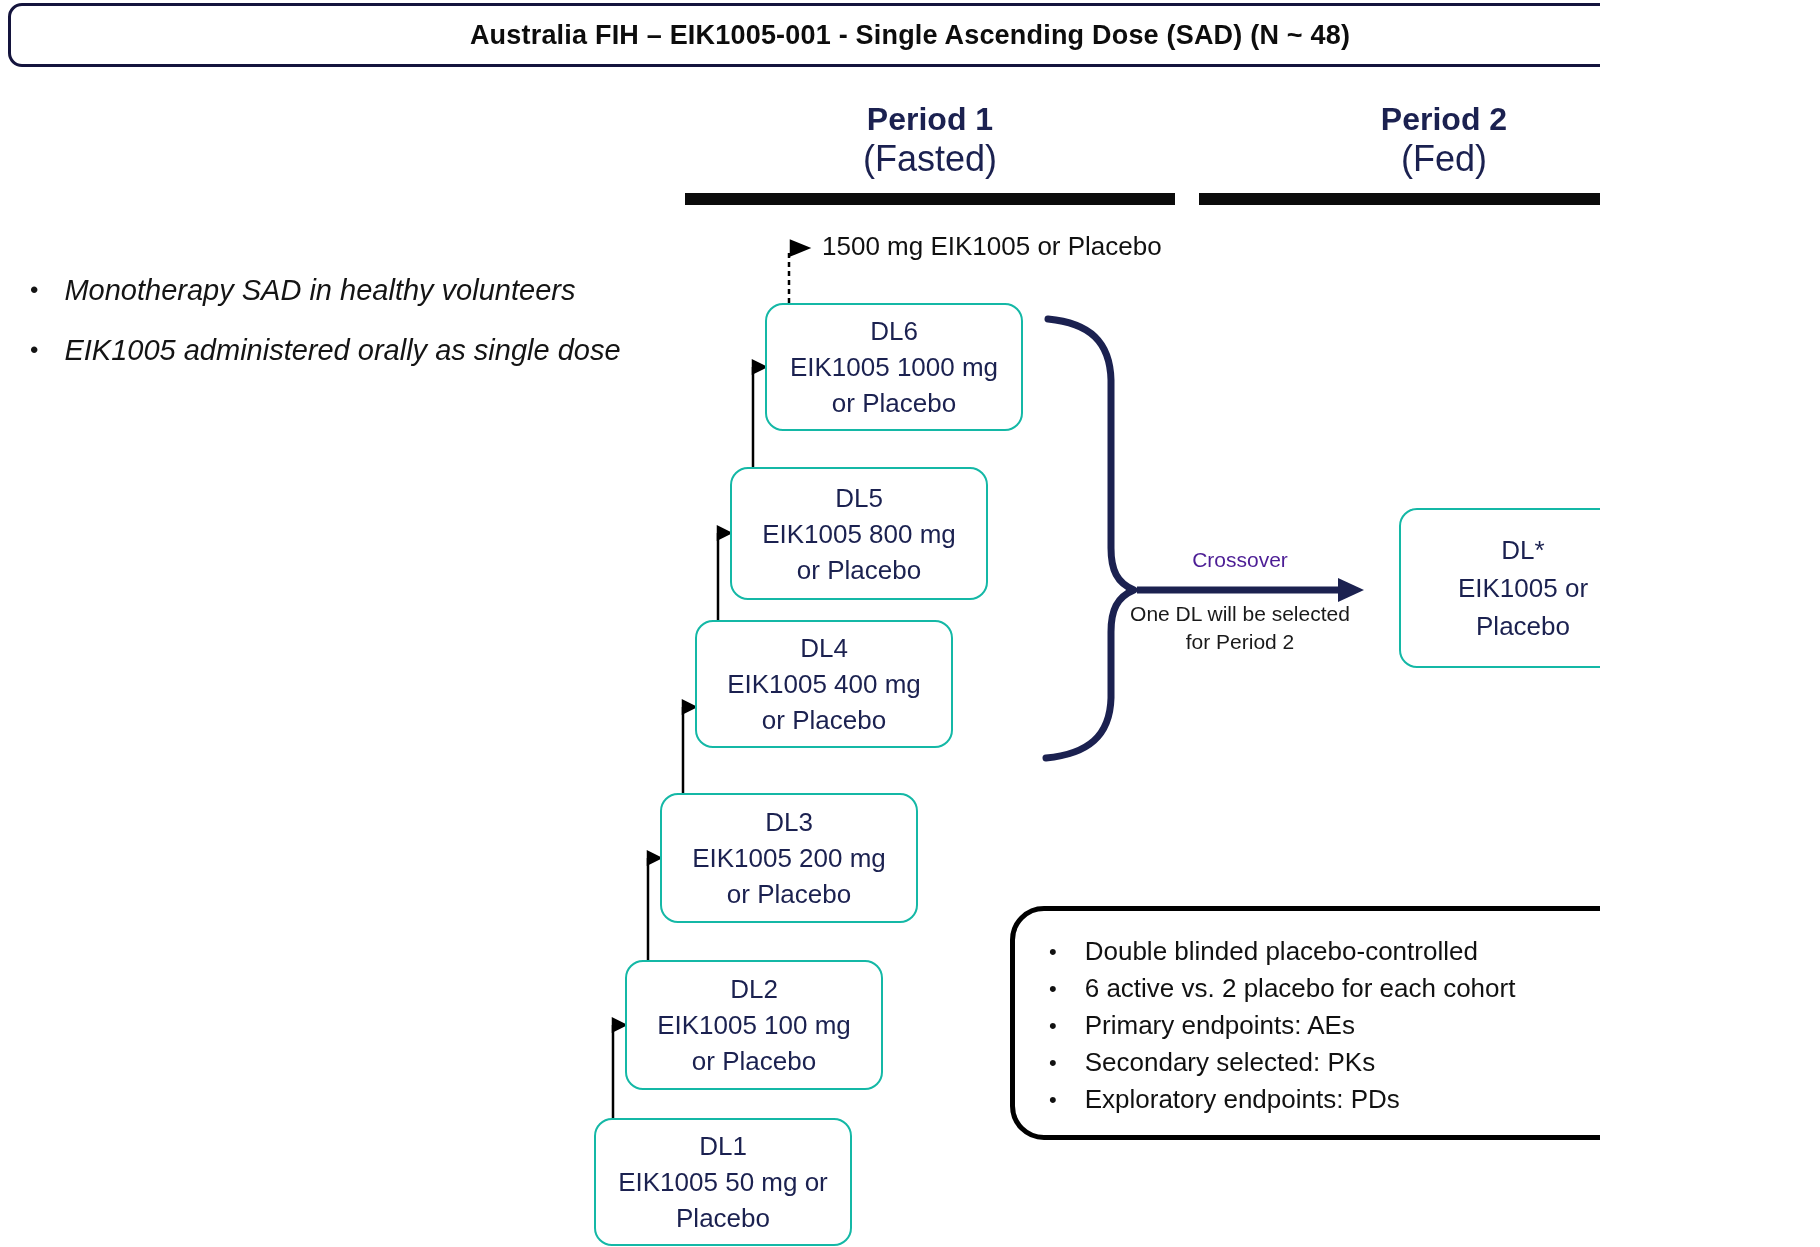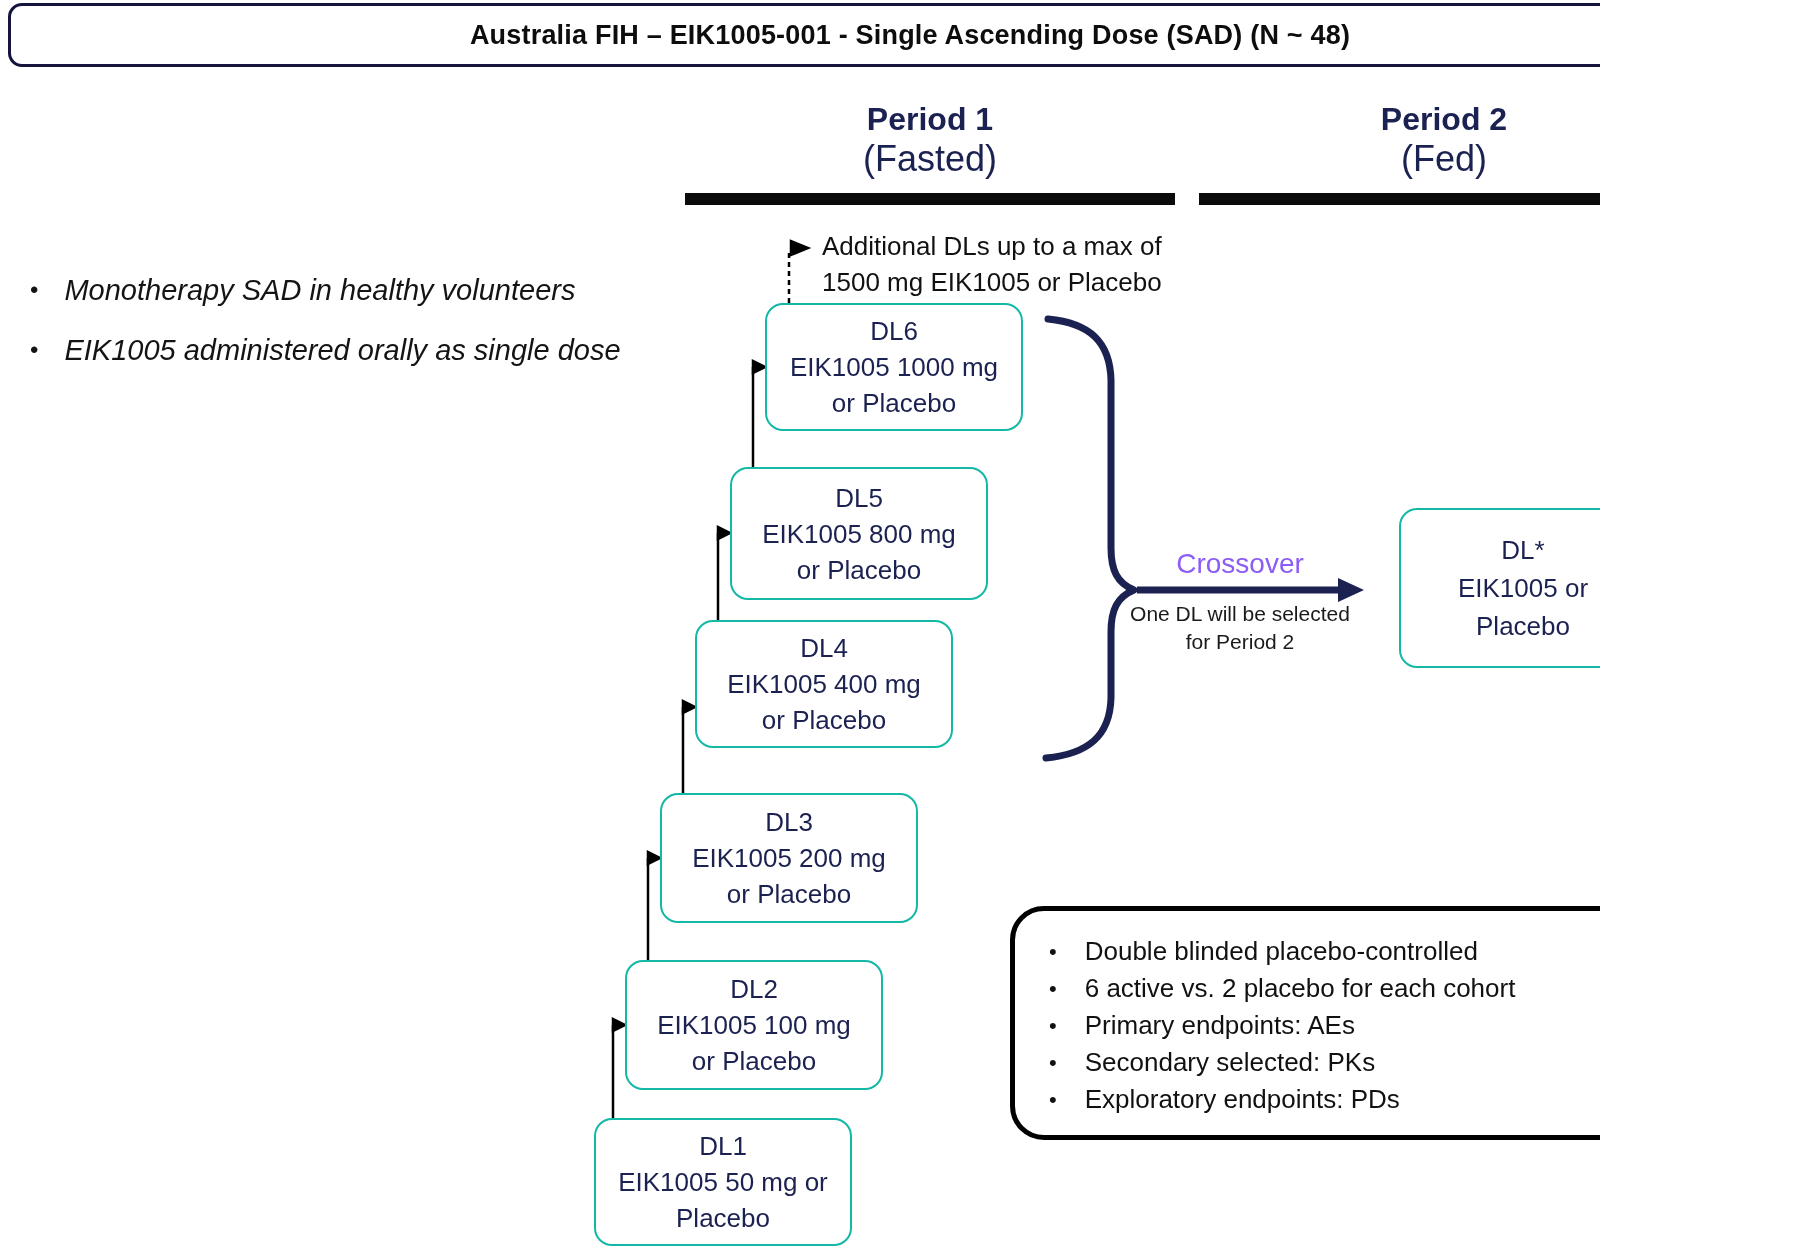--- a/index.html
+++ b/index.html
@@ -38,21 +38,21 @@
   .dl6{left:765px;top:303px;}
   .dl5{left:730px;top:467px;height:133px;}
   .dl4{left:695px;top:620px;}
   .dl3{left:660px;top:793px;height:130px;}
   .dl2{left:625px;top:960px;height:130px;}
   .dl1{left:594px;top:1118px;}
   
   .add-note{position:absolute;left:822px;top:228px;font-size:26px;line-height:36px;color:#111;}
   
   .crossover-label{position:absolute;left:1140px;top:548px;width:200px;text-align:center;
-    font-size:28px;color:#8b5cf6;}
+    font-size:21px;color:#4c1d95;}
   .crossover-note{position:absolute;left:1116px;top:600px;width:248px;text-align:center;
     font-size:21px;line-height:28px;color:#1a1a1a;}
   
   .dlstar{left:1383px;top:508px;width:248px;height:160px;line-height:38px;margin-left:16px;}
   
   .study-box{
     position:absolute;left:1010px;top:906px;width:635px;height:234px;box-sizing:border-box;
     border:5px solid #000;border-radius:34px;background:#fff;
     padding:22px 20px 0 34px;
   }
@@ -114,21 +114,20 @@
       <span class="dot">•</span>
       <span class="txt">Monotherapy SAD in healthy volunteers</span>
     </div>
     <div class="row">
       <span class="dot">•</span>
       <span class="txt">EIK1005 administered orally as single dose</span>
     </div>
   </div>
 
   <div class="add-note">
-    <div>Additional DLs up to a max of</div>
     <div>1500 mg EIK1005 or Placebo</div>
   </div>
 
   <div class="dlbox dl6">
     <div>DL6</div>
     <div>EIK1005 1000 mg</div>
     <div>or Placebo</div>
   </div>
   <div class="dlbox dl5">
     <div>DL5</div>

